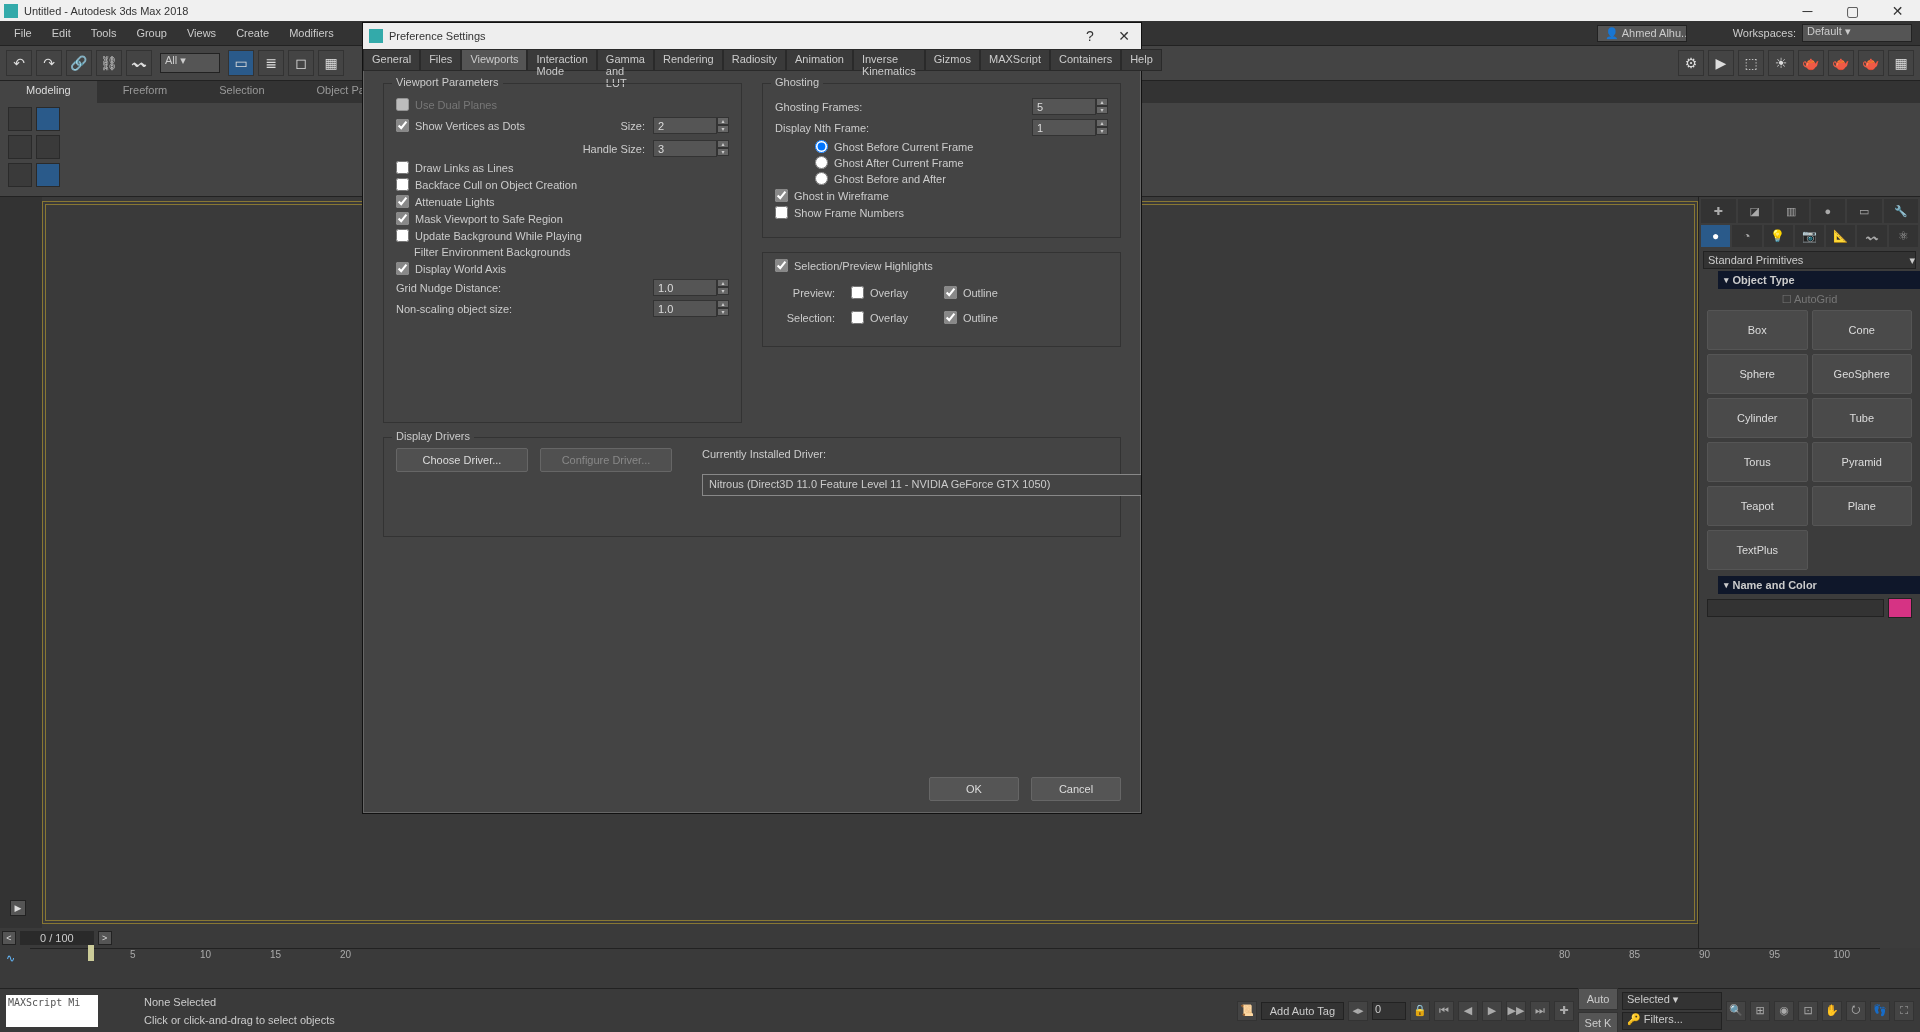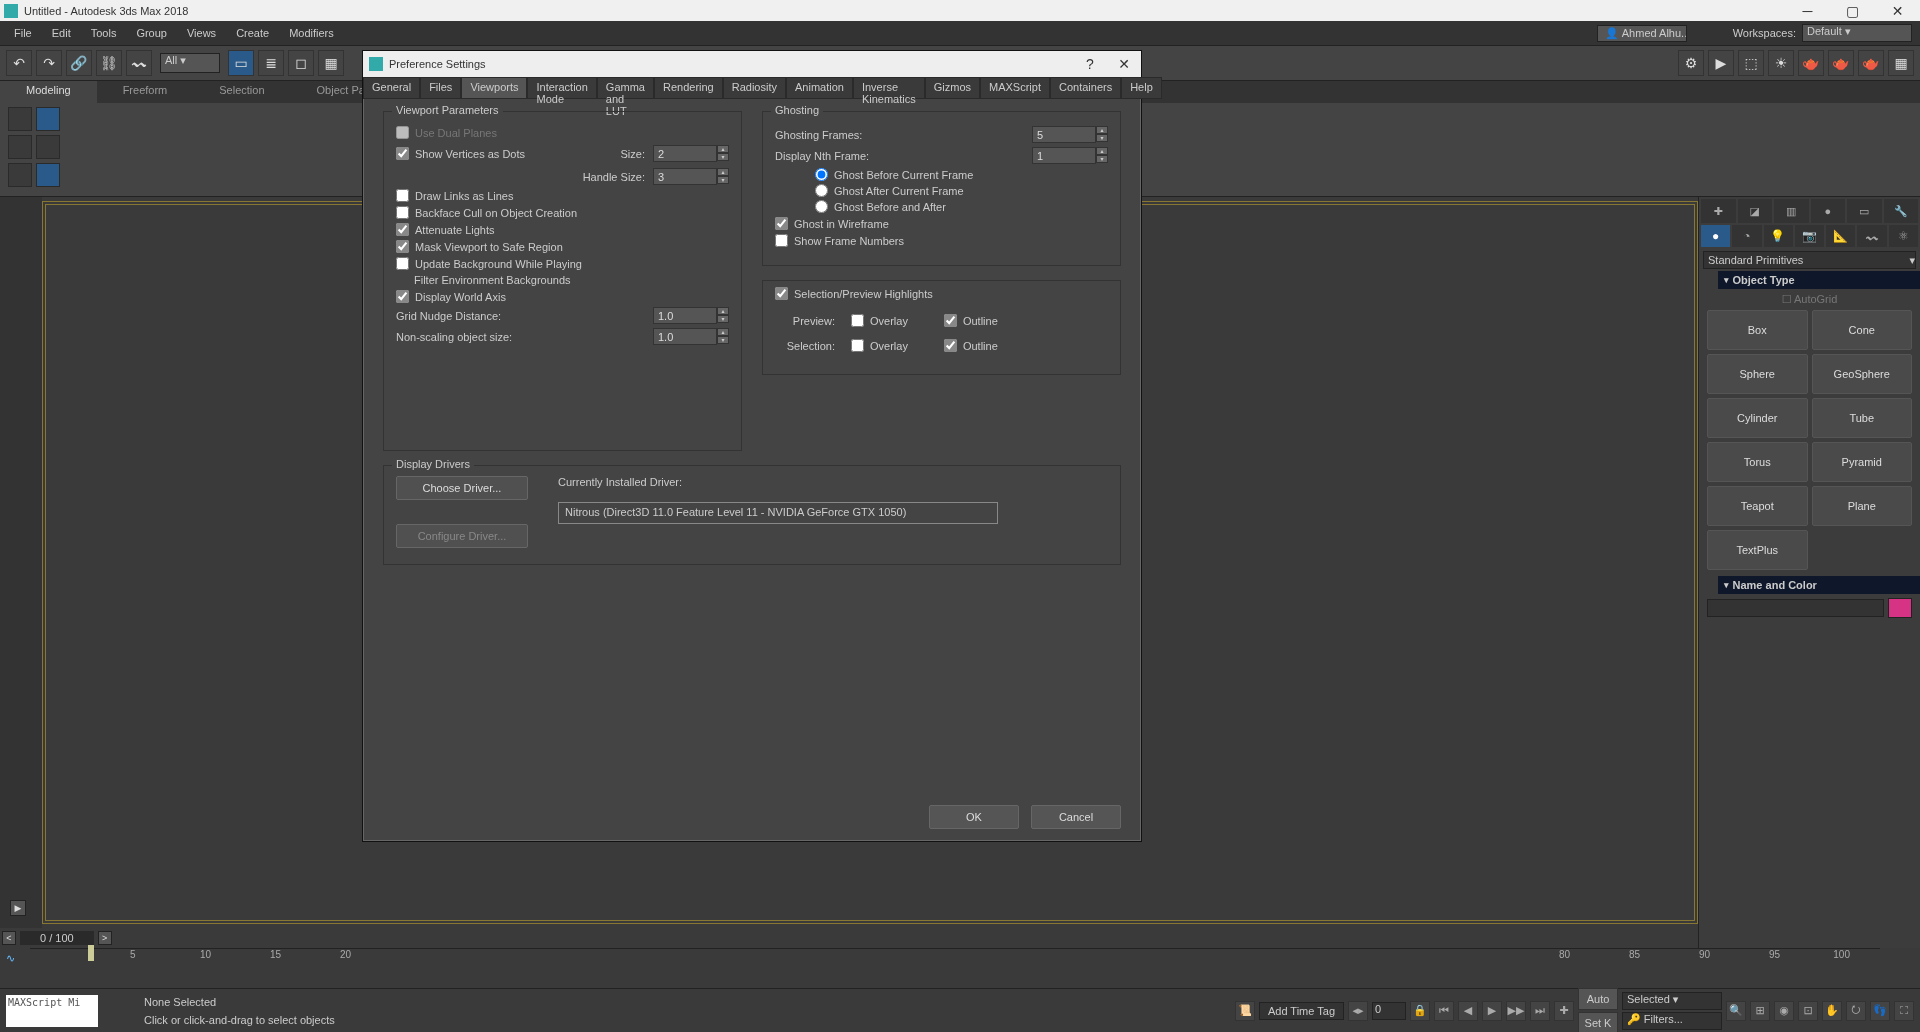--- a/index.html
+++ b/index.html
@@ -78,21 +78,21 @@
 .maxscript-box { width:92px; height:32px; background:#fff; color:#555; font-family:monospace; font-size:10px; padding:2px; overflow:hidden; }
 .status-msg { display:flex; flex-direction:column; gap:6px; color:#ccc;margin-left:40px; }
 .status-right { margin-left:auto; display:flex; align-items:center; gap:4px; }
 .add-tag { background:#333; border:1px solid #222; padding:2px 8px; color:#ccc; }
 .sb-ico { width:20px; height:20px; background:#444; border:1px solid #333; display:flex;align-items:center;justify-content:center; color:#aaa; }
 .auto-btn { width:40px; height:22px; background:#555; border:1px solid #333; color:#ccc; display:flex;align-items:center;justify-content:center; }
 .sel-drop { width:100px; height:18px; background:#333; border:1px solid #222; color:#ccc; padding-left:4px; }
 .frame-spin { width:34px; height:18px; background:#333; border:1px solid #222; color:#ccc; padding-left:2px; }
 
 
-.dialog { position:absolute; left:362px; top:22px; width:780px; height:792px; background:#444; border:1px solid #111; box-shadow:0 0 0 1px #666 inset; z-index:100;margin-top:28px; }
+.dialog { position:absolute; left:362px; top:22px; width:780px; height:792px; background:#444; border:1px solid #111; box-shadow:0 0 0 1px #666 inset; z-index:100; }
 .dlg-title { height:26px; background:#eee; display:flex; align-items:center; padding-left:6px; color:#333; font-size:12px; }
 .dlg-title .ico { width:14px; height:14px; background:#3aa; margin-right:6px; }
 .dlg-title .r { margin-left:auto; display:flex; }
 .dlg-title .r span { width:34px; height:26px; display:flex;align-items:center;justify-content:center; color:#333; font-size:14px;}
 .dlg-tabs { display:flex; background:#3a3a3a; height:22px; }
 .dlg-tab { padding:3px 8px; color:#ccc; border:1px solid #2a2a2a; background:#3a3a3a; font-size:11px; }
 .dlg-tab.active { background:#555; }
 .dlg-body { position:absolute; left:0; right:0; top:48px; bottom:44px; padding:12px 20px; overflow:hidden; }
 .group-box { border:1px solid #333; padding:10px 12px 14px; margin-bottom:14px; position:relative; }
 .group-title { position:absolute; top:-8px; left:8px; background:#444; padding:0 4px; color:#ccc; }
@@ -265,21 +265,21 @@
 </div>
 
 <div class="status-bar">
   <div class="maxscript-box">MAXScript Mi</div>
   <div class="status-msg">
     <span>None Selected</span>
     <span>Click or click-and-drag to select objects</span>
   </div>
   <div class="status-right">
     <div class="sb-ico">📜</div>
-    <div class="add-tag"><span>Add Time Tag</span></div>
+    <div class="add-tag"><span>Add Auto Tag</span></div>
     <div class="sb-ico">◂▸</div>
     <div class="frame-spin">0</div>
     <div class="sb-ico">🔒</div>
     <div class="sb-ico">⏮</div>
     <div class="sb-ico">◀</div>
     <div class="sb-ico">▶</div>
     <div class="sb-ico">▶▶</div>
     <div class="sb-ico">⏭</div>
     <div class="sb-ico">✚</div>
     <div style="display:flex;flex-direction:column;gap:2px;">
@@ -484,21 +484,21 @@
                 <span>Outline</span>
               </label>
           </div>
         </div>
       </div>
     </div>
 
     <div class="group-box" style="height:100px;">
       <span class="group-title">Display Drivers</span>
       <div style="display:flex; gap:30px; align-items:flex-start;">
-        <div style="display:flex; flex-direction:column; gap:24px;">
+        <div style="display:flex; flex-direction:row; gap:12px;">
           <div class="dlg-btn">Choose Driver...</div>
           <div class="dlg-btn disabled">Configure Driver...</div>
         </div>
         <div>
           <div style="color:#ccc; margin-bottom:14px;">Currently Installed Driver:</div>
           <div class="driver-box">Nitrous (Direct3D 11.0 Feature Level 11 - NVIDIA GeForce GTX 1050)</div>
         </div>
       </div>
     </div>
   </div>

